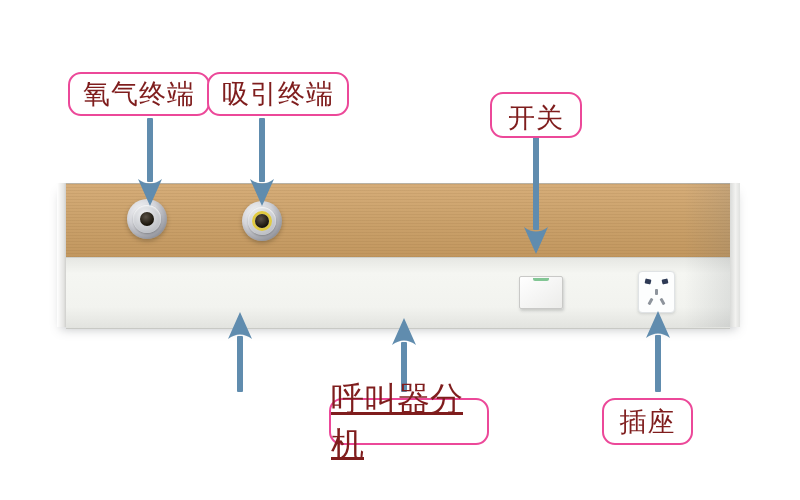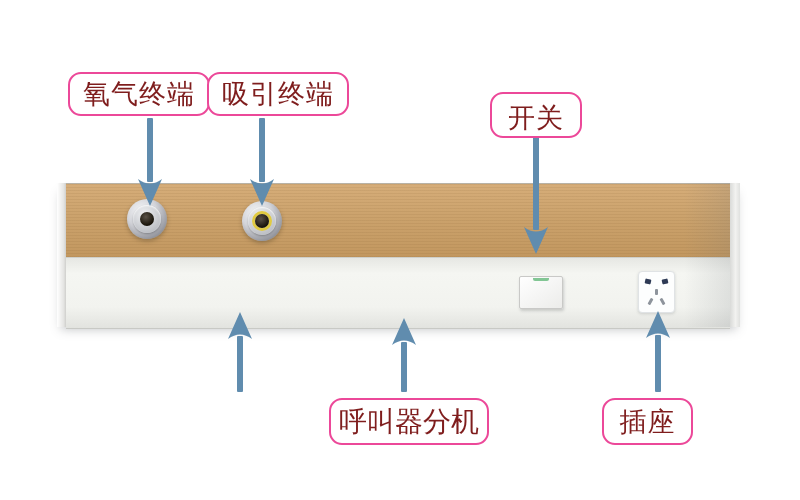--- a/index.html
+++ b/index.html
@@ -100,21 +100,21 @@
   
   .callout{
     position:absolute;display:flex;align-items:center;justify-content:center;
     background:#ffffff;border:2px solid #ec4899;border-radius:13px;
     color:#7f1d1d;font-size:27px;letter-spacing:1px;z-index:6;
   }
   .co-oxygen{left:68px;top:72px;width:138px;height:40px;}
   .co-suction{left:207px;top:72px;width:138px;height:40px;font-family:Liberation Serif, serif;}
   .co-switch{left:490px;top:92px;width:88px;height:42px;align-items:flex-end;}
   .co-light{left:199px;top:398px;width:88px;height:43px;}
-  .co-call{left:329px;top:398px;width:156px;height:43px;font-size:28px;letter-spacing:0;}
+  .co-call{left:329px;top:398px;width:156px;height:43px;font-size:33px;letter-spacing:0;text-decoration:underline;}
   .co-socket{left:602px;top:398px;width:87px;height:43px;}
   
   .arrow{position:absolute;z-index:5;}
 </style>
 </head>
 <body>
 
 <div class="stage">
 
   <div class="panel">

